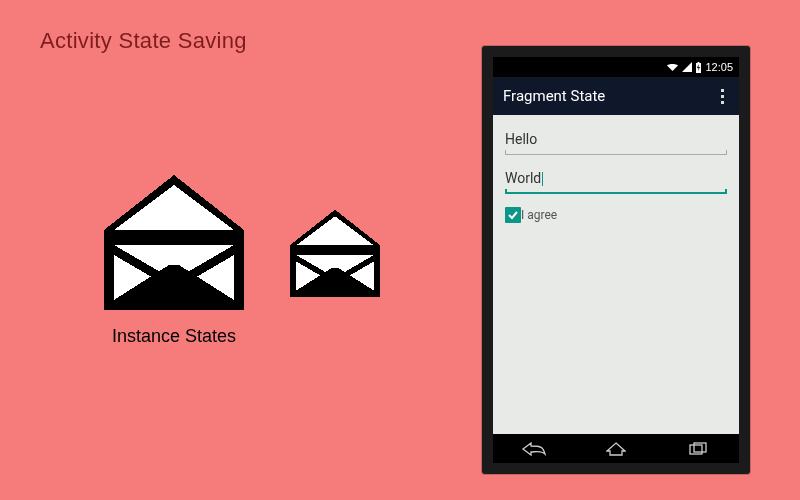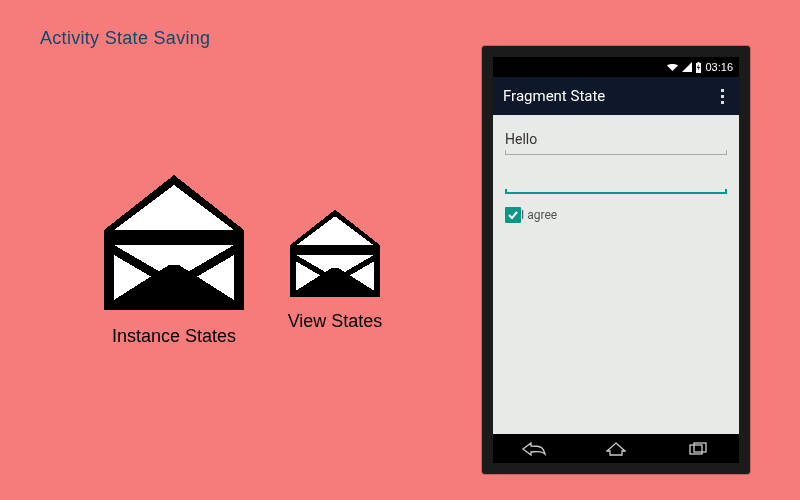--- a/index.html
+++ b/index.html
@@ -8,22 +8,22 @@
     height: 500px;
     background: #f67c7c;
     font-family: "Comic Sans MS", "Chalkboard SE", cursive, sans-serif;
     position: relative;
     overflow: hidden;
   }
   .page-title {
     position: absolute;
     top: 28px;
     left: 40px;
-    color: #0c4a6e;
-    font-size: 18px;
+    color: #7f1d1d;
+    font-size: 22px;
     font-weight: normal;
     letter-spacing: 0.3px;
   }
   .envelope-group-large {
     position: absolute;
     left: 84px;
     top: 170px;
     text-align: center;
     width: 180px;
   }
@@ -180,21 +180,20 @@
       <path d="M17 3 L29 12 L5 12 Z" fill="#fff"></path>
       <rect x="3" y="12" width="28" height="16" fill="#fff"></rect>
       <rect x="3" y="12" width="28" height="3" fill="#000"></rect>
       <rect x="3" y="12" width="2" height="16" fill="#000"></rect>
       <rect x="29" y="12" width="2" height="16" fill="#000"></rect>
       <rect x="3" y="26" width="28" height="2" fill="#000"></rect>
       <path d="M5 15 L17 22 L29 15 L29 17 L17 24 L5 17 Z" fill="#000"></path>
       <path d="M5 26 L16 19 L18 19 L29 26 L29 27 L5 27 Z" fill="#000"></path>
     </svg>
   </span>
-  <div class="envelope-label">View States</div>
 </div>
 
 <div class="phone">
   <div class="phone-screen">
 
     <div class="statusbar">
       <span class="sb-icon">
         <svg width="13" height="10" viewBox="0 0 13 10">
             <path d="M6.5 9 L1 3.5 C3 1.5 10 1.5 12 3.5 Z" fill="#fff"></path>
           </svg>
@@ -204,40 +203,41 @@
             <path d="M0 10 L10 10 L10 0 Z" fill="#fff"></path>
           </svg>
       </span>
       <span class="sb-icon">
         <svg width="7" height="11" viewBox="0 0 7 11">
             <rect x="1" y="1" width="5" height="10" stroke="#fff" fill="#fff" stroke-width="0"></rect>
             <rect x="2.5" y="0" width="2" height="1" fill="#fff"></rect>
             <path d="M3.5 2 L2 6 L3.5 6 L3 9 L5 5 L3.5 5 Z" fill="#000"></path>
           </svg>
       </span>
-      <span>03:16</span>
+      <span>12:05</span>
     </div>
 
     <div class="actionbar">
       <span class="actionbar-title">Fragment State</span>
       <span class="overflow">
           <span></span>
           <span></span>
           <span></span>
         </span>
     </div>
 
     <div class="content">
       <div class="textfield">
         <div class="value">Hello</div>
         <div class="underline underline-plain"></div>
         <span class="notch-left"></span>
           <span class="notch-right"></span>
       </div>
       <div class="textfield tf-focused">
+        <div class="value"><span>World</span><span class="cursor"></span></div>
         <div class="underline underline-focused"></div>
         <span class="notch-left"></span>
           <span class="notch-right"></span>
       </div>
       <div class="checkbox-row">
         <span class="cb">
           <svg width="12" height="12" viewBox="0 0 12 12">
               <path d="M2 6 L5 9 L10 3" stroke="#fff" stroke-width="2" fill="none"></path>
             </svg>
         </span>

